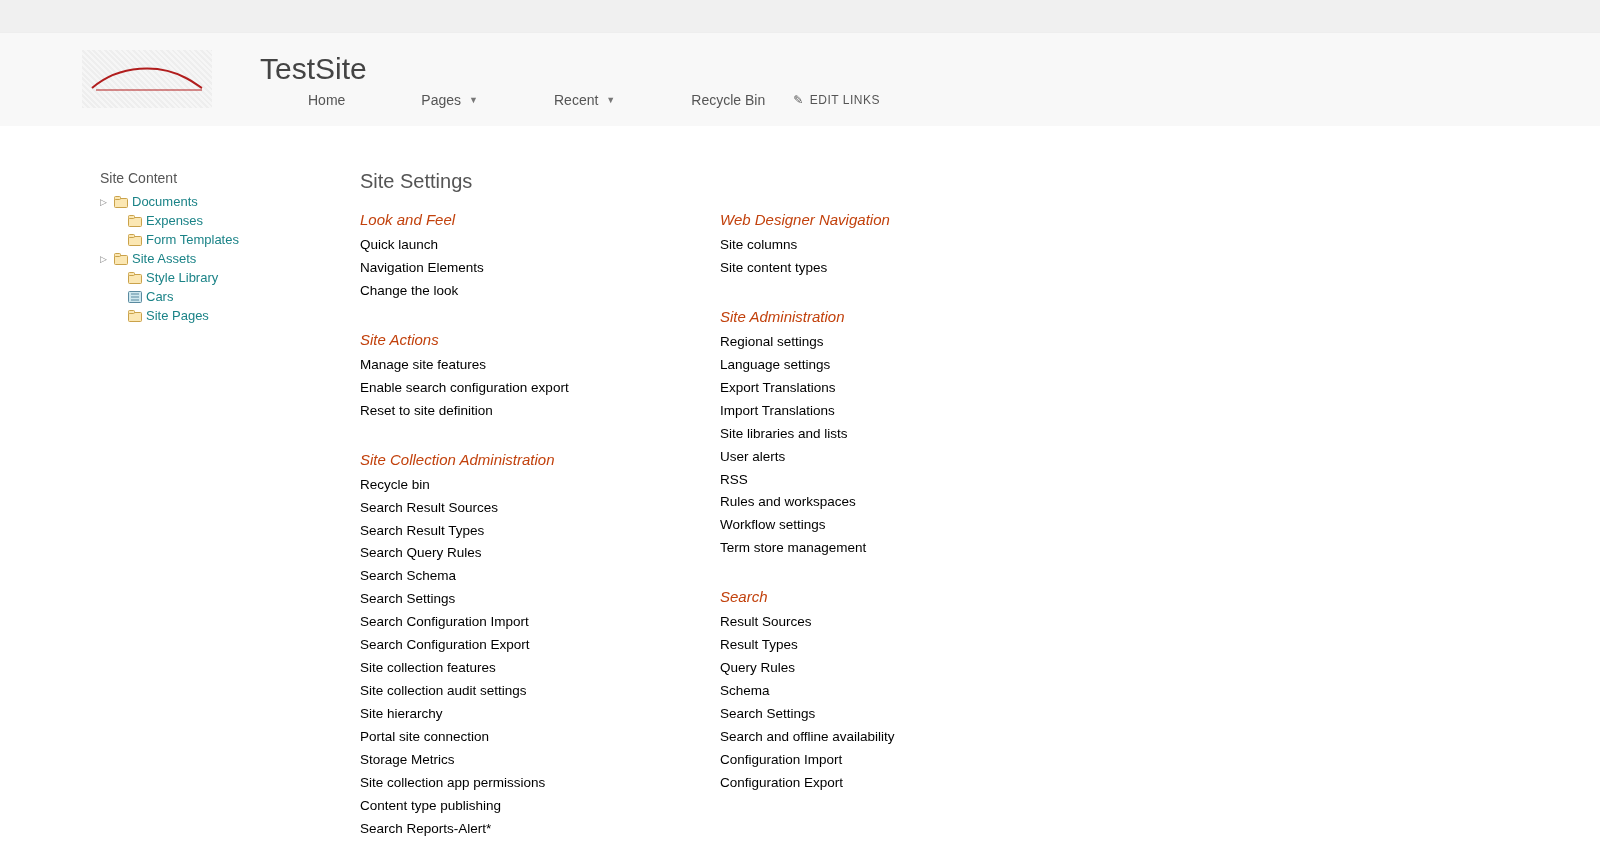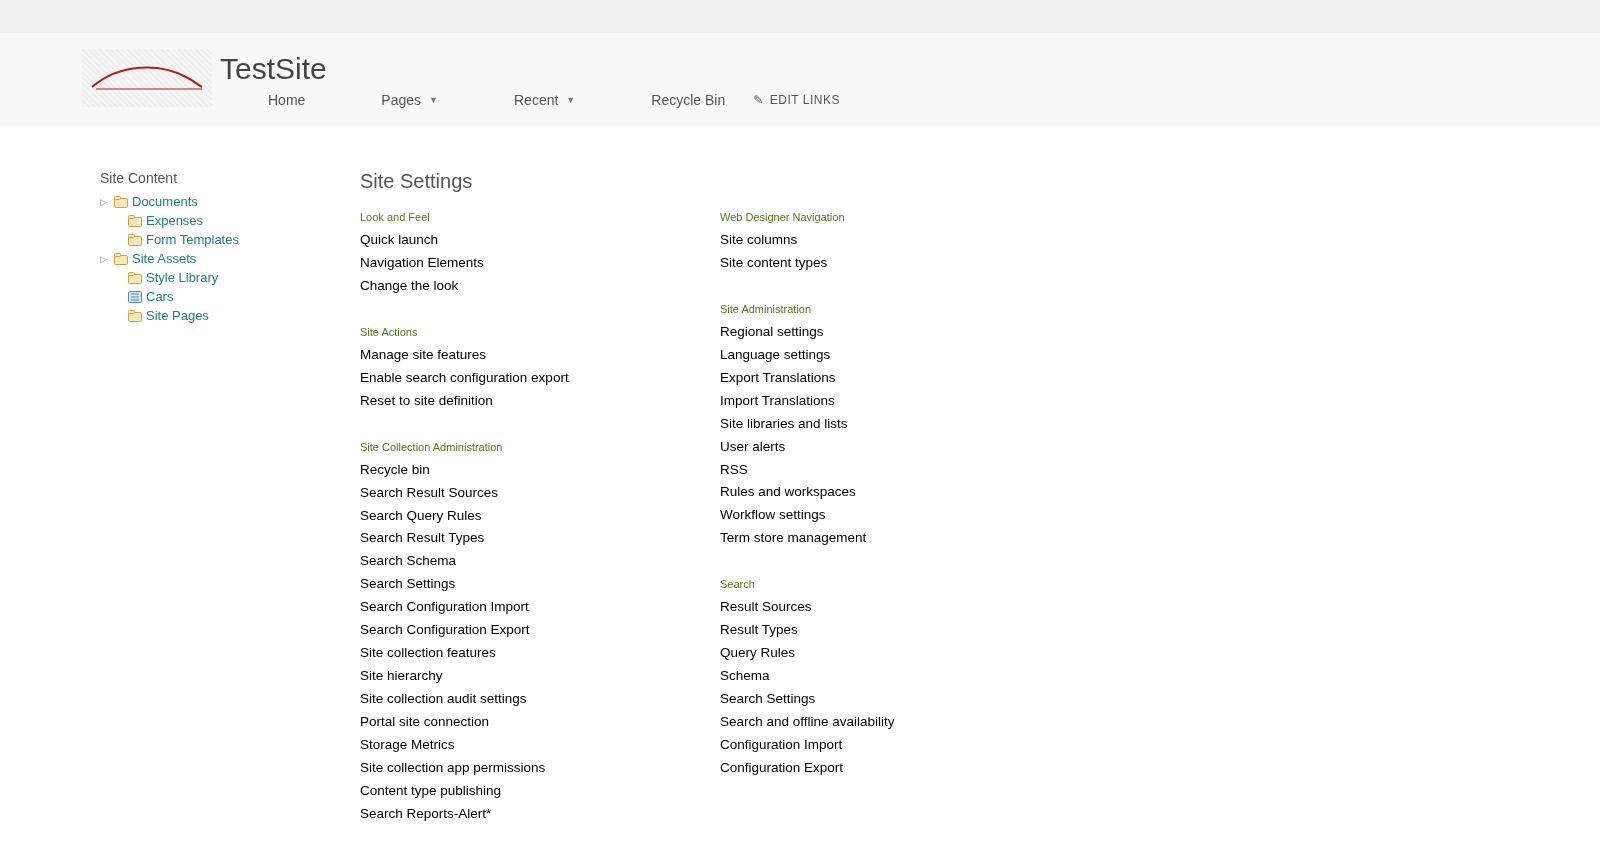--- a/index.html
+++ b/index.html
@@ -1,18 +1,18 @@
 <!DOCTYPE html>
 <html><head>
 <meta charset="utf-8">
 <style>
   * { box-sizing: border-box; margin: 0; padding: 0; }
   html, body { font-family: "Segoe UI", "Segoe UI Light", Arial, sans-serif; font-size: 13px; color: #444; background: #fff; }
   .suite-bar { height: 33px; background: #f0f0f0; border-bottom: 1px solid #eee; }
-  .header { background: #f8f8f8; padding: 15px 0 18px 82px; display: flex; align-items: center; }
+  .header { background: #f8f8f8; padding: 15px 0 18px 82px; display: flex; align-items: flex-end; gap: 40px; }
   .logo-box { width: 130px; height: 58px; background: repeating-linear-gradient(45deg,#eee,#eee 2px,#f6f6f6 2px,#f6f6f6 4px); margin-right: 8px; position: relative; }
   .logo-box svg { position: absolute; top: 8px; left: 8px; }
   .title-area { padding-top: 4px; }
   .site-title { font-size: 30px; font-weight: 300; color: #444; letter-spacing: 0; }
   .top-nav { display: flex; align-items: center; margin-top: 6px; gap: 28px; font-size: 14px; }
   .top-nav .nav-item { color: #555; cursor: pointer; display: inline-flex; align-items: center; gap: 8px; margin-left: 48px; }
   .top-nav .caret { font-size: 9px; color: #777; }
   .edit-links { display: inline-flex; align-items: center; gap: 6px; color: #555; font-size: 12px; letter-spacing: .5px; cursor: pointer; }
   .pencil { font-size: 12px; }
   .page-body { display: flex; padding: 44px 0 40px 100px; }
@@ -21,21 +21,21 @@
   .tree-item { display: flex; align-items: center; gap: 4px; padding: 2px 0; font-size: 13px; cursor: pointer; }
   .tree-item .tri { width: 10px; display: inline-block; font-size: 9px; color: #888; }
   .tree-item .fldr { width: 14px; height: 12px; display: inline-block; }
   .tree-item .label { color: #1b8387; }
   .tree-item.lvl2 { margin-left: 14px; }
   .content { flex: 1; }
   .page-title { font-size: 20px; font-weight: 300; color: #555; margin-bottom: 18px; }
   .settings-grid { display: flex; gap: 70px; }
   .settings-col { width: 290px; }
   .settings-group { margin-bottom: 28px; }
-  .settings-group h3 { font-size: 11px; font-weight: 400; color: #4d7c0f; margin-bottom: 6px; }
+  .settings-group h3 { font-size: 15px; font-weight: 400; color: #c2410c; margin-bottom: 6px; font-style: italic; }
   .settings-group a { display: block; color: #000000; text-decoration: none; font-size: 13.5px; line-height: 1.7; cursor: pointer; }
   svg.folder-shape rect { fill: #fbe7b3; stroke: #caa24a; }
   svg.list-shape rect { fill: #cfe8ef; stroke: #5a8aa0; }
 </style>
 </head>
 <body>
 
 <div class="suite-bar"></div>
 
 <div class="header">
@@ -144,29 +144,29 @@
           <div class="settings-group">
             <h3>Site Actions</h3>
             <a>Manage site features</a>
             <a>Enable search configuration export</a>
             <a>Reset to site definition</a>
           </div>
           <div class="settings-group">
             <h3>Site Collection Administration</h3>
             <a>Recycle bin</a>
             <a>Search Result Sources</a>
+            <a>Search Result Types</a>
             <a>Search Query Rules</a>
-            <a>Search Result Types</a>
             <a>Search Schema</a>
             <a>Search Settings</a>
             <a>Search Configuration Import</a>
             <a>Search Configuration Export</a>
             <a>Site collection features</a>
+            <a>Site collection audit settings</a>
             <a>Site hierarchy</a>
-            <a>Site collection audit settings</a>
             <a>Portal site connection</a>
             <a>Storage Metrics</a>
             <a>Site collection app permissions</a>
             <a>Content type publishing</a>
             <a>Search Reports-Alert*</a>
           </div>
         </div>
         <div class="settings-col">
           <div class="settings-group">
             <h3>Web Designer Navigation</h3>

